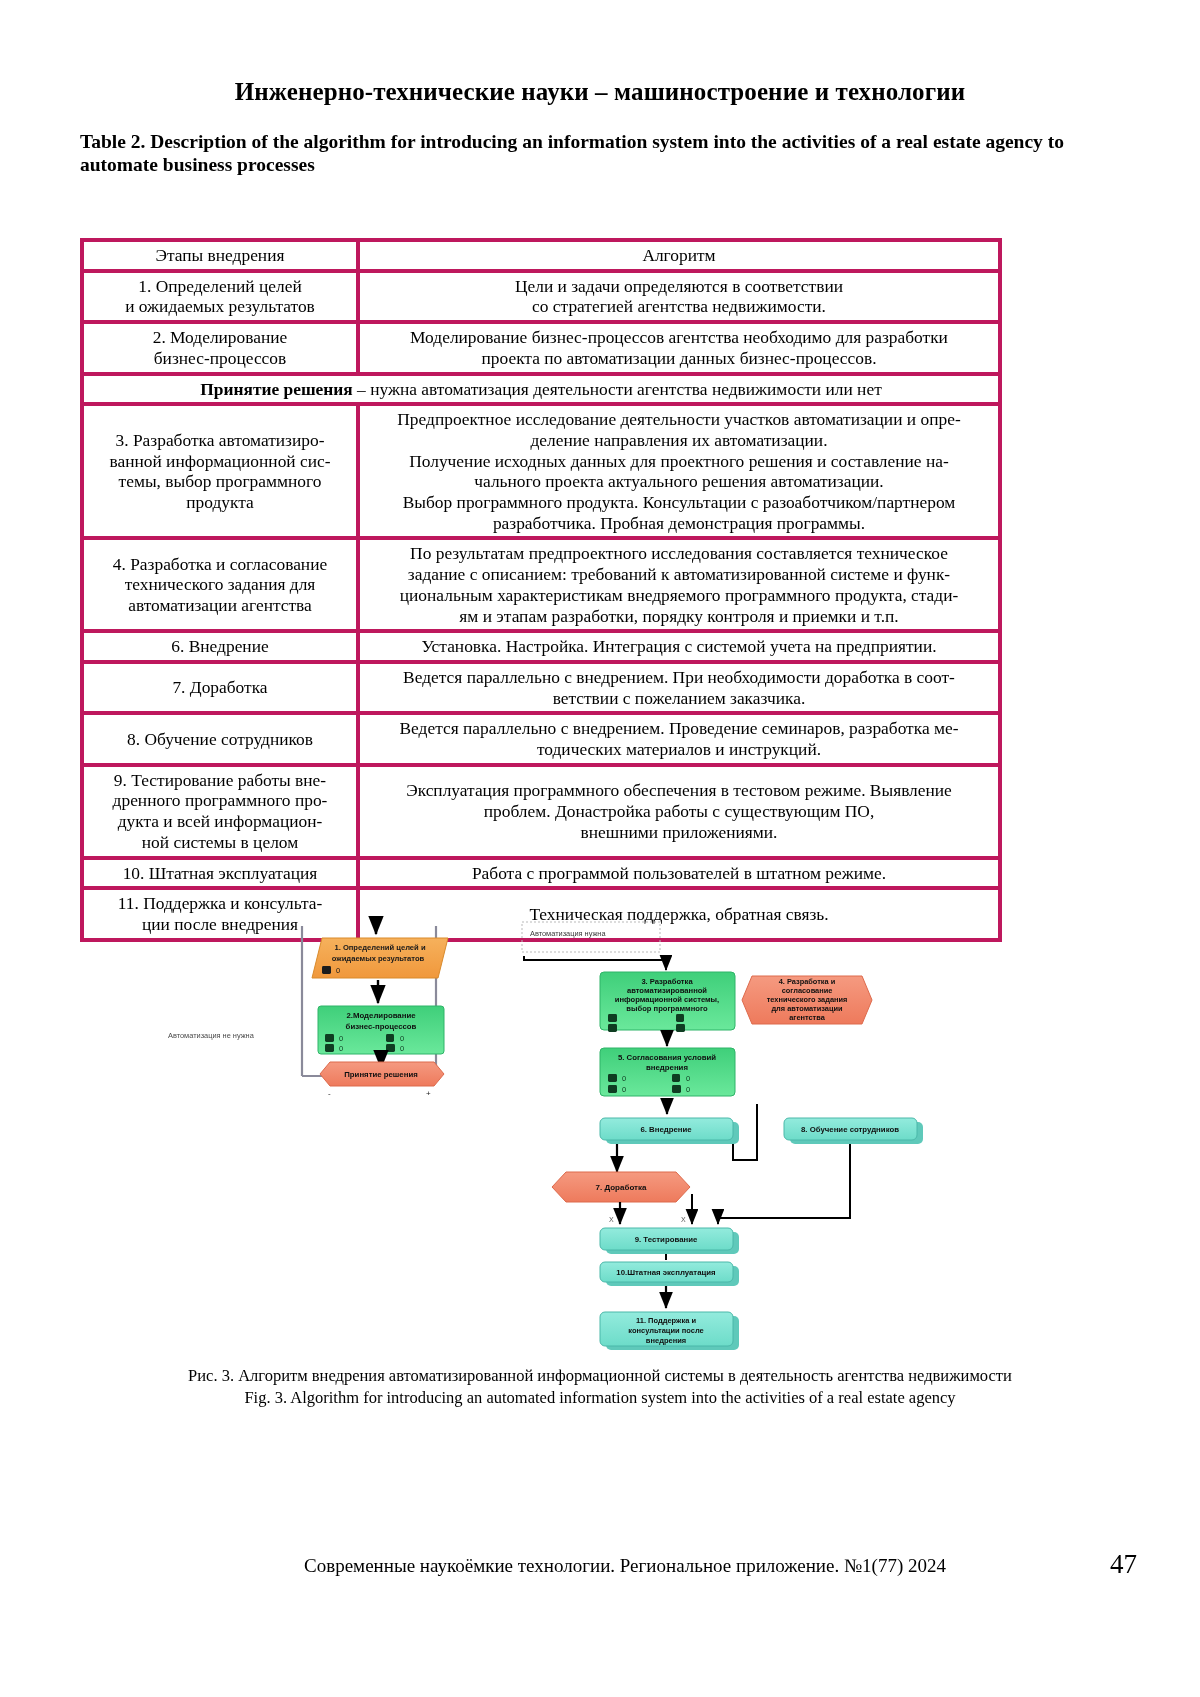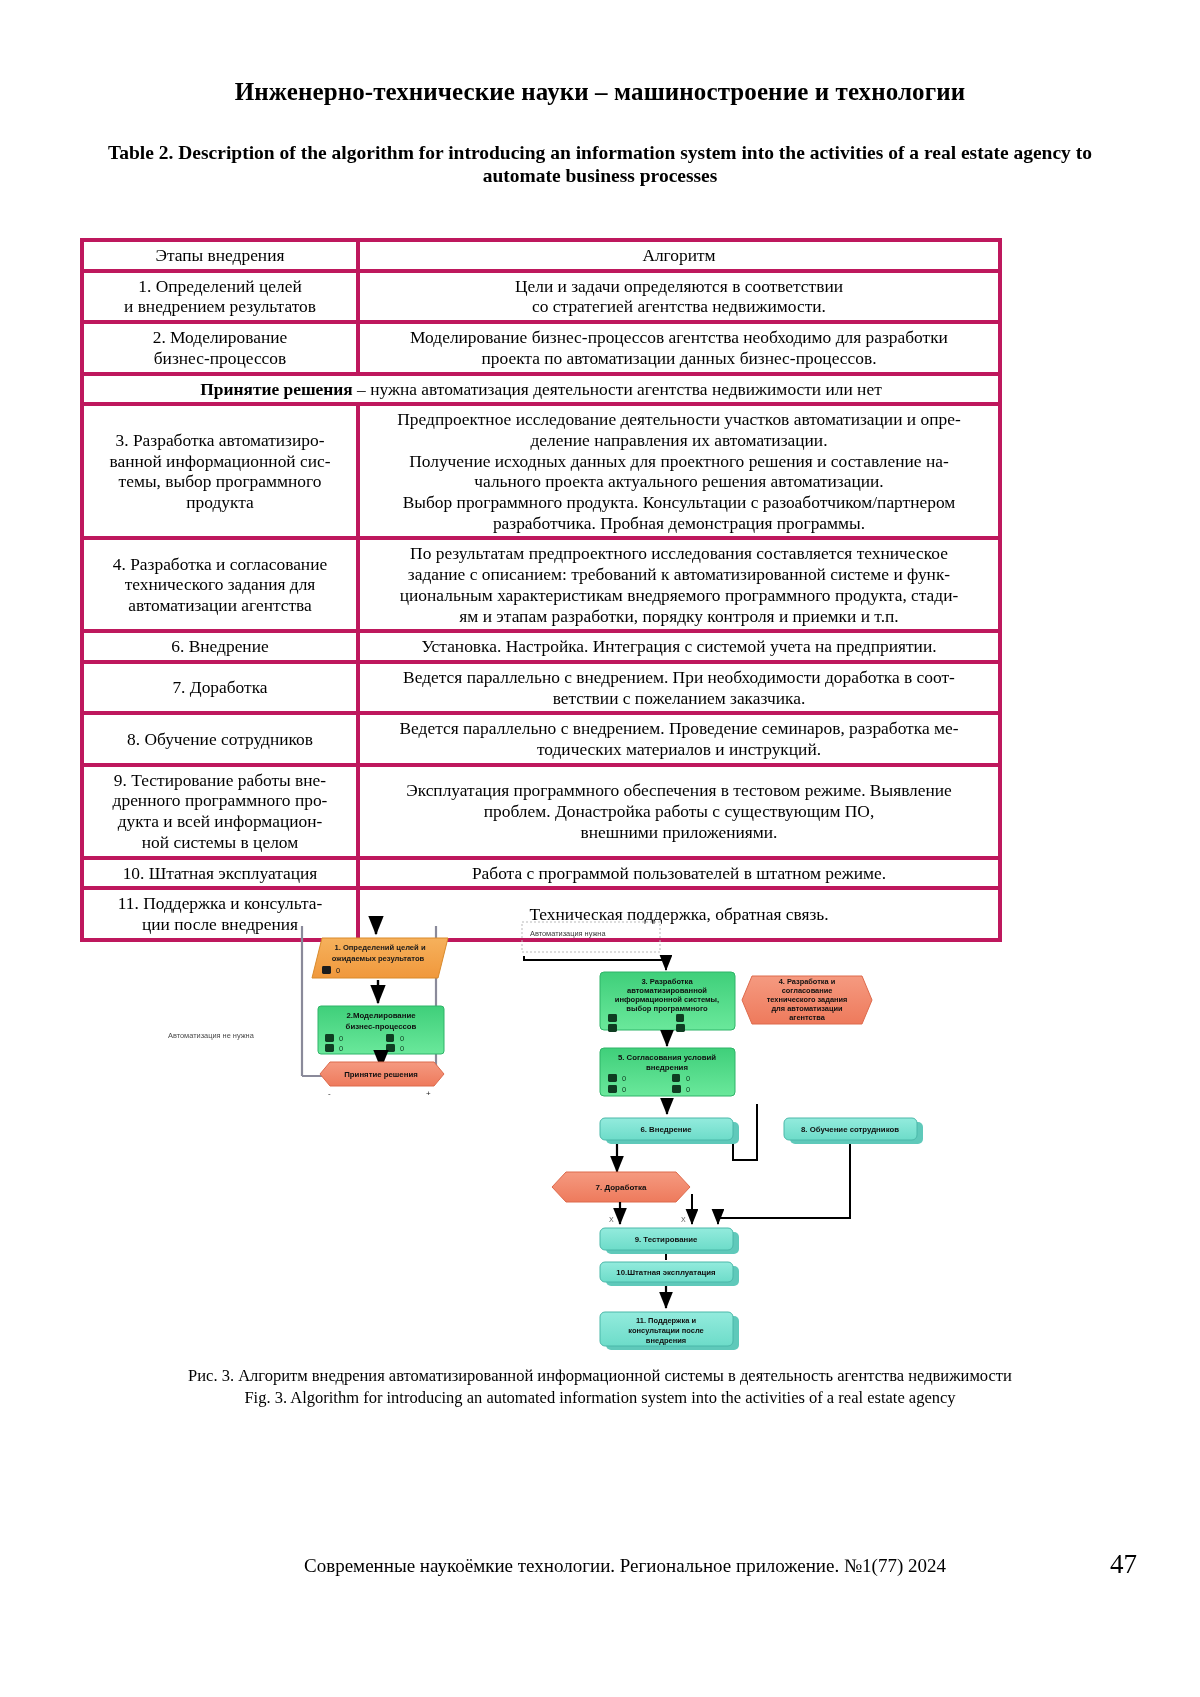--- a/index.html
+++ b/index.html
@@ -45,25 +45,24 @@
     margin-bottom:6px;
   }
   .caption-ru{
     text-align:center;
     font-weight:bold;
     font-size:19px;
     line-height:1.22;
     margin:0 22px;
   }
   .caption-en{
-    text-align:center;
     font-weight:bold;
     font-size:19.5px;
     line-height:1.2;
-    margin-top:13px;
+    margin-top:2px;
   }
 
   
   .tbl-wrap{
     position:absolute;
     top:238px; left:80px; width:890px;
   }
   table.maintable{
     border-collapse:collapse;
     width:890px;
@@ -141,21 +140,21 @@
   <div class="tbl-wrap">
     <table class="maintable">
       <tbody>
         <tr>
           <td class="col-stage hdr">Этапы внедрения</td>
           <td class="col-alg hdr">Алгоритм</td>
         </tr>
       <tr>
             <td class="col-stage cell-lines">
               <span>1. Определений целей</span>
-              <span>и внедрением результатов</span>
+              <span>и ожидаемых результатов</span>
             </td>
             <td class="col-alg cell-lines">
               <span>Цели и задачи определяются в соответствии</span>
               <span>со стратегией агентства недвижимости.</span>
             </td>
           </tr>
           <tr>
             <td class="col-stage cell-lines">
               <span>2. Моделирование</span>
               <span>бизнес-процессов</span>

